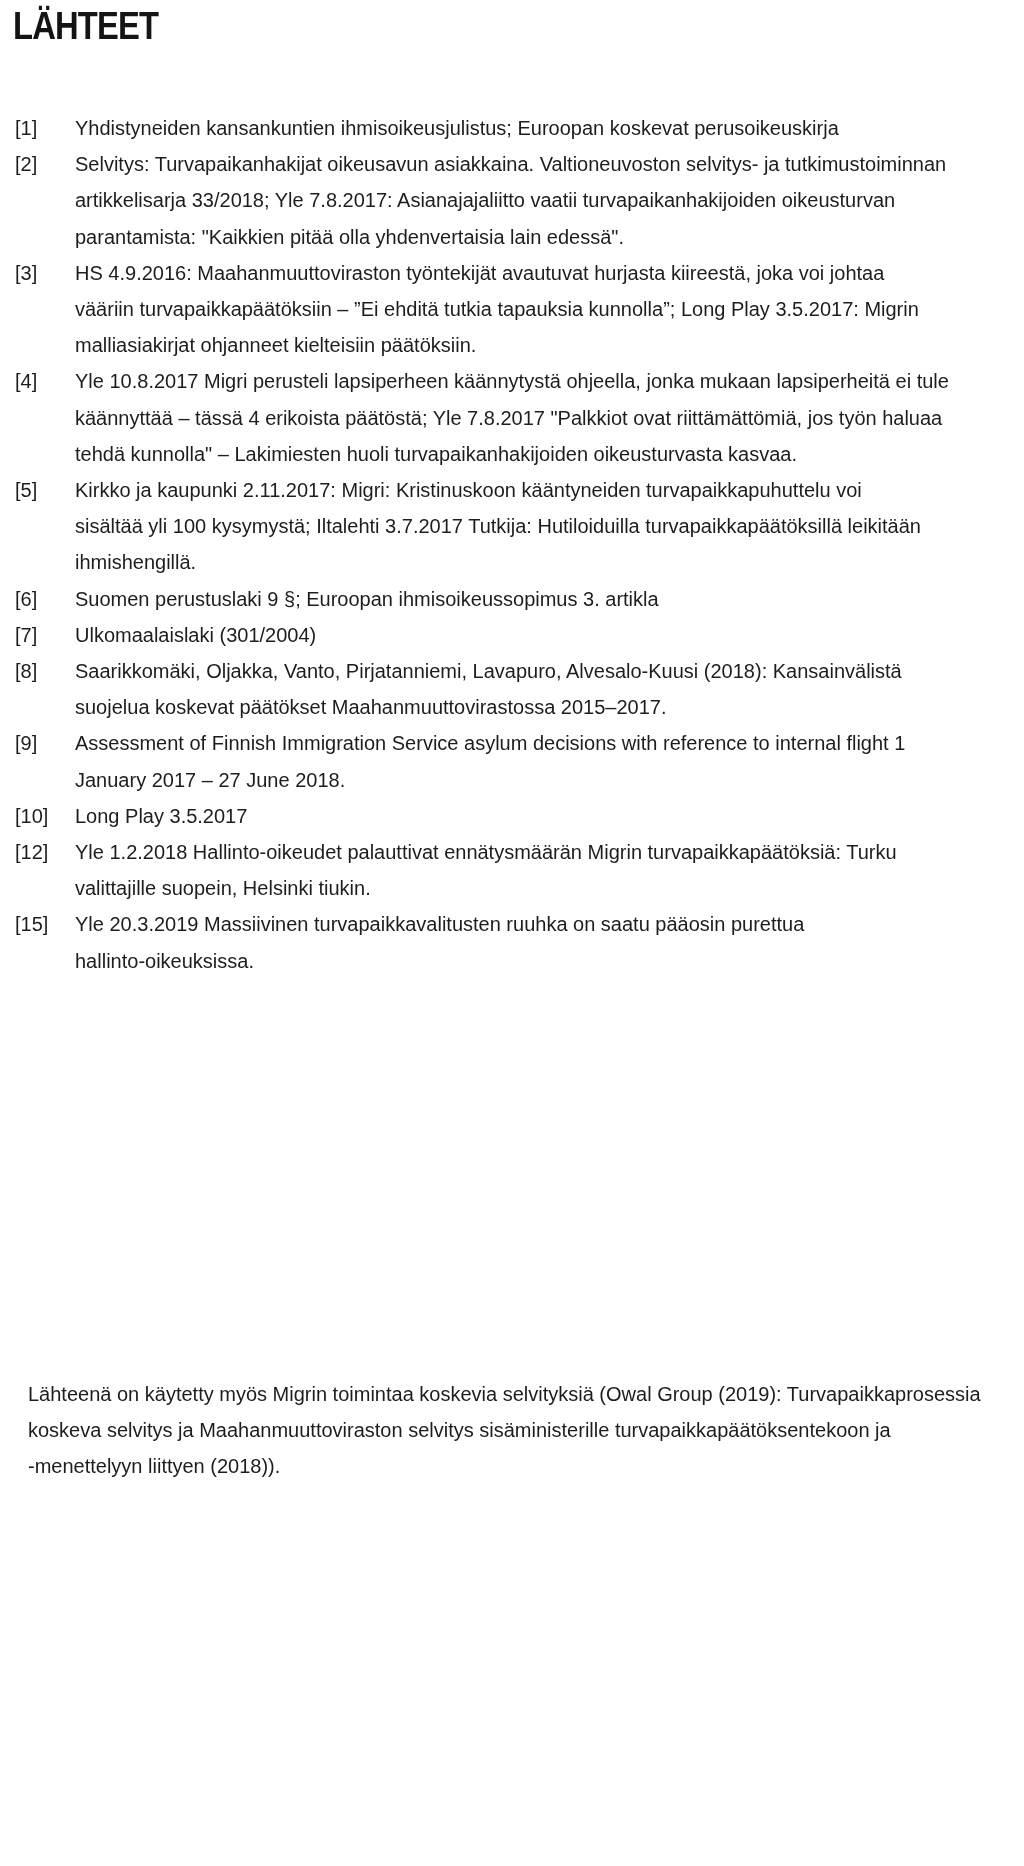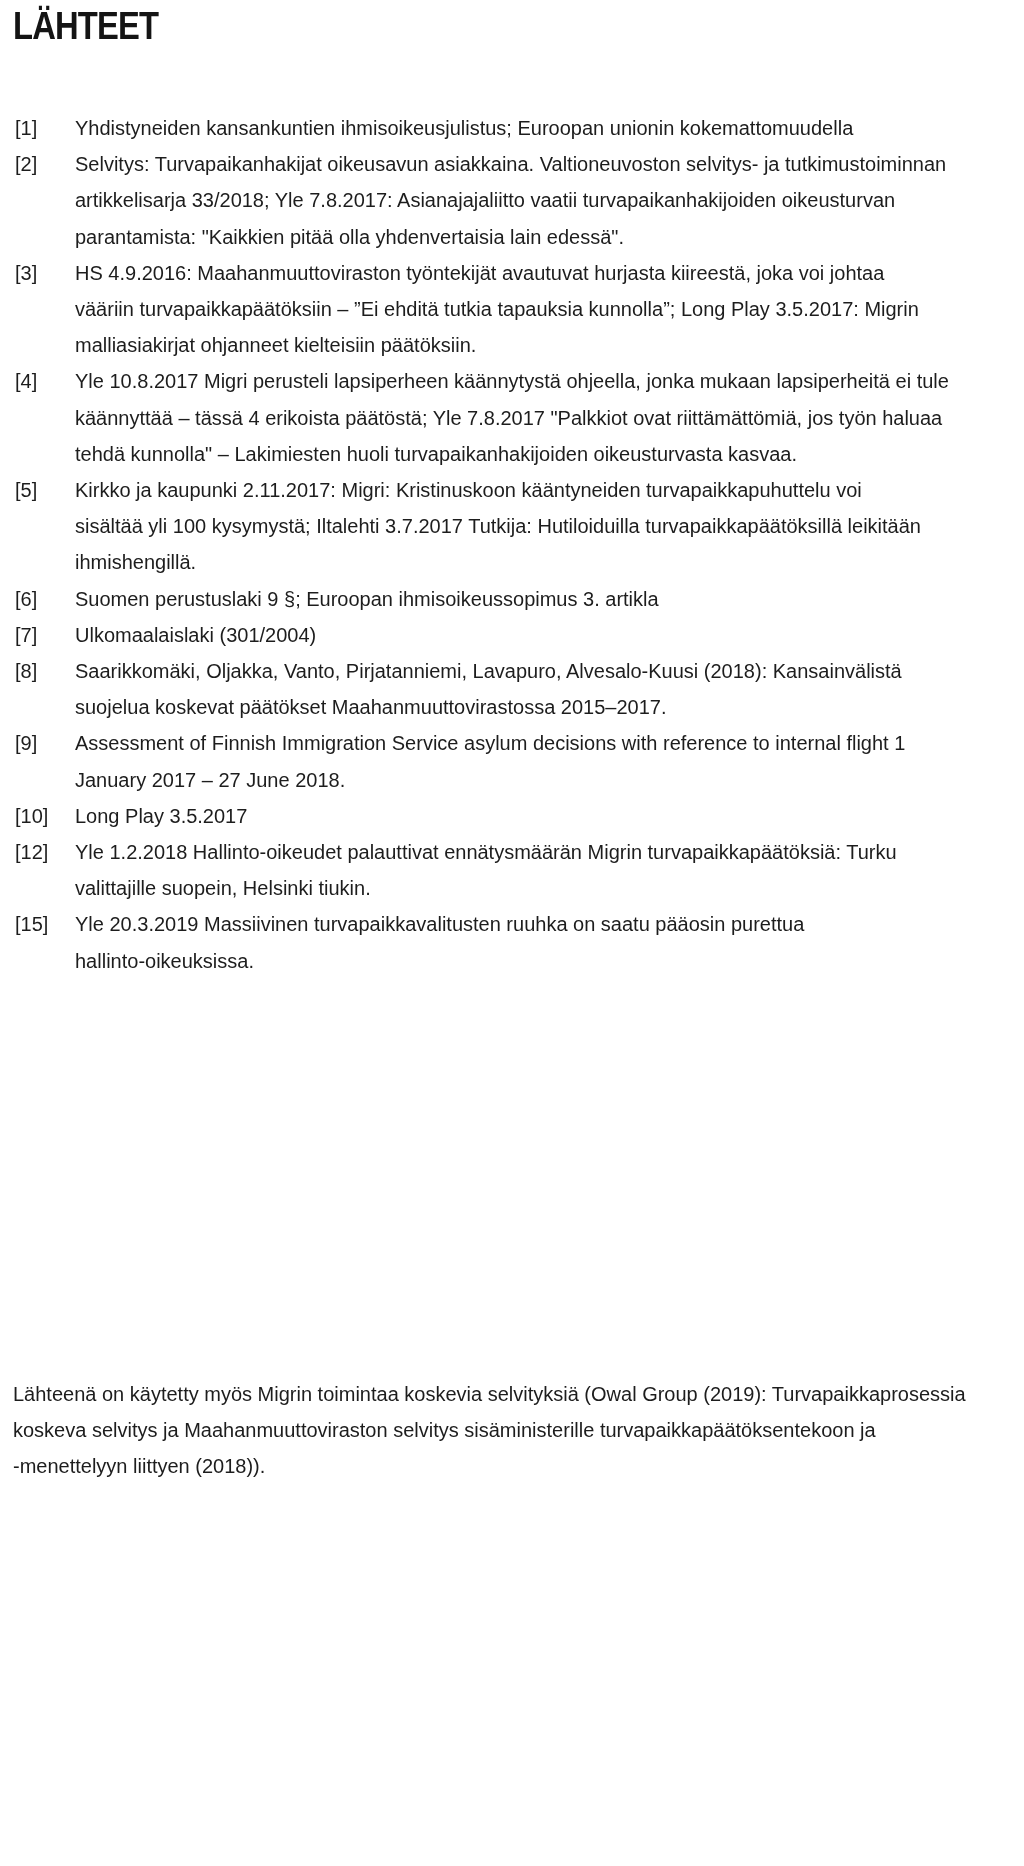--- a/index.html
+++ b/index.html
@@ -47,21 +47,21 @@
     left: 15px;
     top: 0;
     line-height: 36.2px;
   }
   .ref-text {
     white-space: pre;
   }
   .footer-note {
     position: absolute;
     top: 1376px;
-    left: 13px;
+    left: 28px;
     right: 10px;
     font-size: 20px;
     line-height: 36px;
     white-space: pre;
   }
   .page-number {
     position: absolute;
     left: 14px;
     top: 1820px;
     font-size: 23px;
@@ -72,21 +72,21 @@
 <body>
 
 <div class="page">
 
   <h1 class="title">LÄHTEET</h1>
 
   <div class="refs">
 
     <div class="ref">
       <span class="ref-num">[1]</span>
-      <div class="ref-text">Yhdistyneiden kansankuntien ihmisoikeusjulistus; Euroopan unionin kokemattomuudella</div>
+      <div class="ref-text">Yhdistyneiden kansankuntien ihmisoikeusjulistus; Euroopan koskevat perusoikeuskirja</div>
     </div>
 
     <div class="ref">
       <span class="ref-num">[2]</span>
       <div class="ref-text">Selvitys: Turvapaikanhakijat oikeusavun asiakkaina. Valtioneuvoston selvitys- ja tutkimustoiminnan
 artikkelisarja 33/2018; Yle 7.8.2017: Asianajajaliitto vaatii turvapaikanhakijoiden oikeusturvan
 parantamista: "Kaikkien pitää olla yhdenvertaisia lain edessä".</div>
     </div>
 
     <div class="ref">

